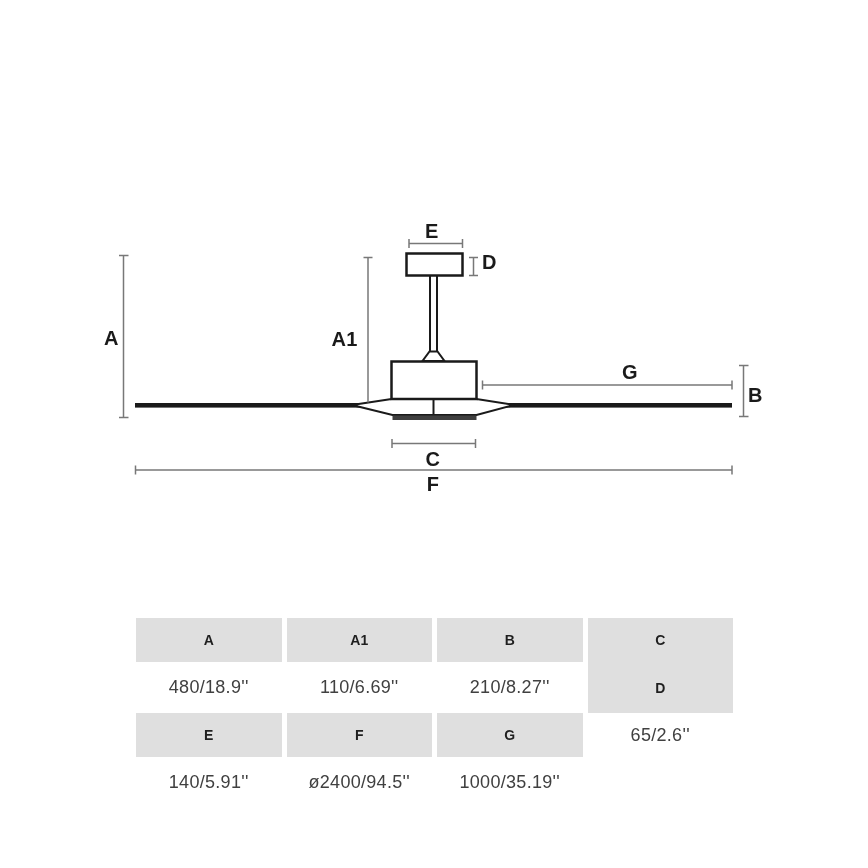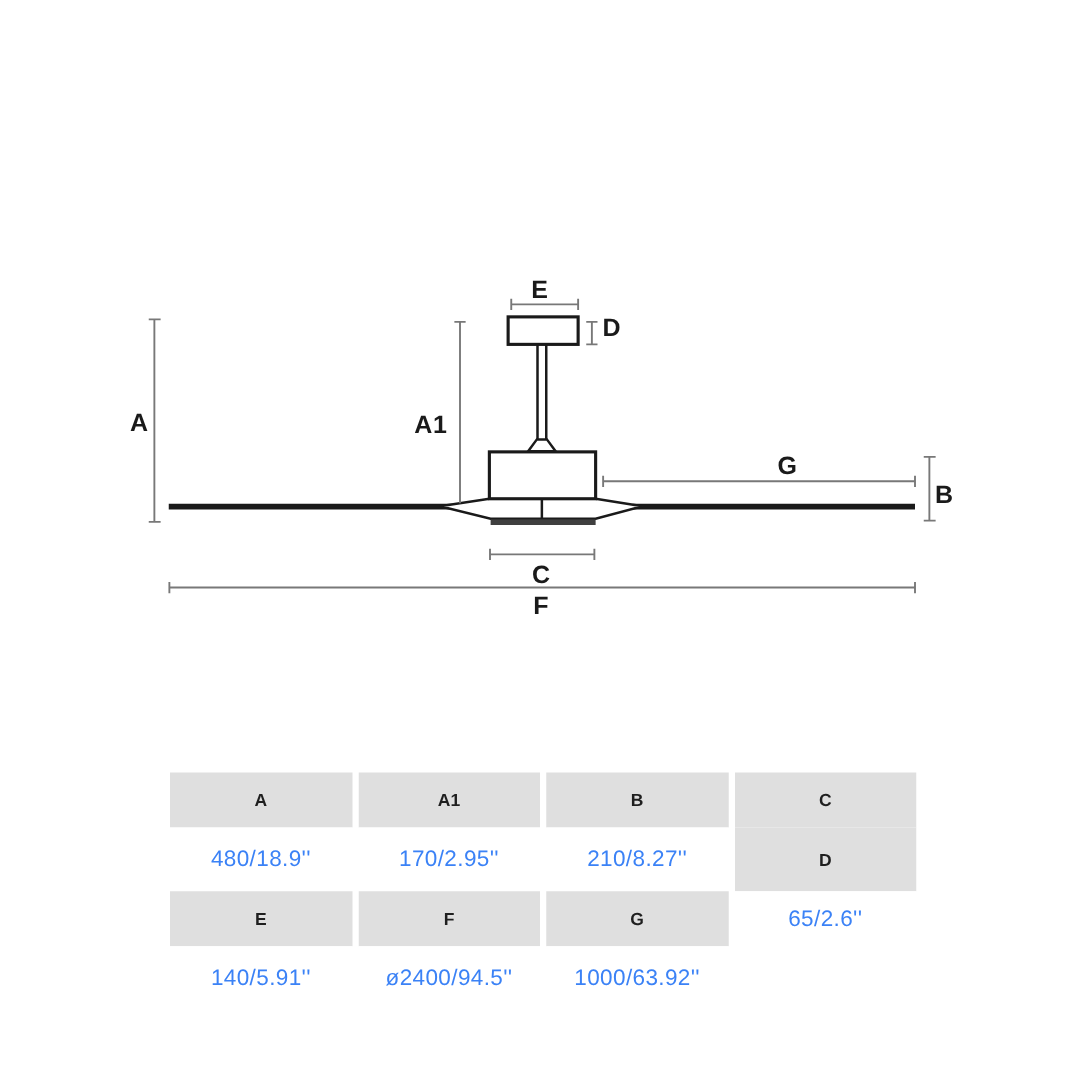--- a/index.html
+++ b/index.html
@@ -47,21 +47,21 @@
     font-weight: 700;
     font-size: 14px;
     color: #1f1f1f;
   }
   .dim-table .td {
     background: #ffffff;
     display: flex;
     align-items: center;
     justify-content: center;
     font-size: 18px;
-    color: #3b82f6;
+    color: #404040;
     letter-spacing: 0.3px;
   }
 </style>
 </head>
 <body>
 
 <div class="canvas">
 
   <svg class="diagram-svg" viewBox="0 0 868 868">
 
@@ -114,27 +114,27 @@
     <text class="dim-label" x="433" y="491" text-anchor="middle">F</text>
   </svg>
 
   <div class="dim-table">
     <div class="th">A</div>
     <div class="th">A1</div>
     <div class="th">B</div>
     <div class="th">C</div>
 
     <div class="td">480/18.9''</div>
-    <div class="td">170/2.95''</div>
+    <div class="td">110/6.69''</div>
     <div class="td">210/8.27''</div>
 
     <div class="th">D</div>
     <div class="th">E</div>
     <div class="th">F</div>
     <div class="th">G</div>
 
     <div class="td">65/2.6''</div>
     <div class="td">140/5.91''</div>
     <div class="td">ø2400/94.5''</div>
-    <div class="td">1000/63.92''</div>
+    <div class="td">1000/35.19''</div>
   </div>
 
 </div>
 
 </body></html>

